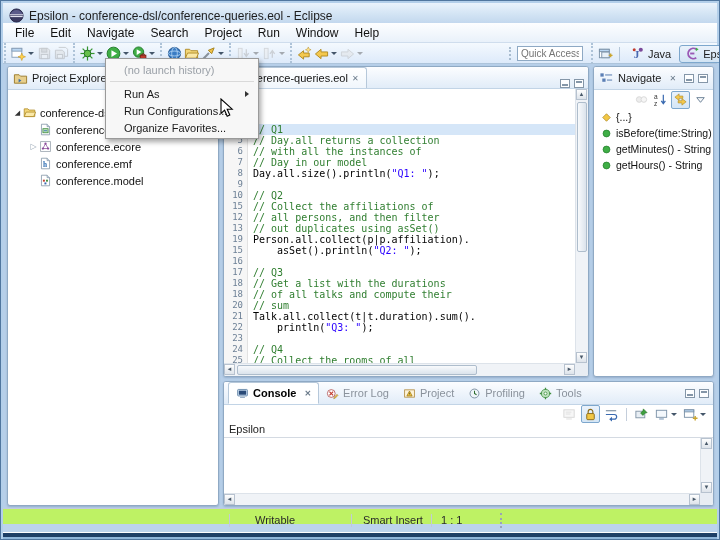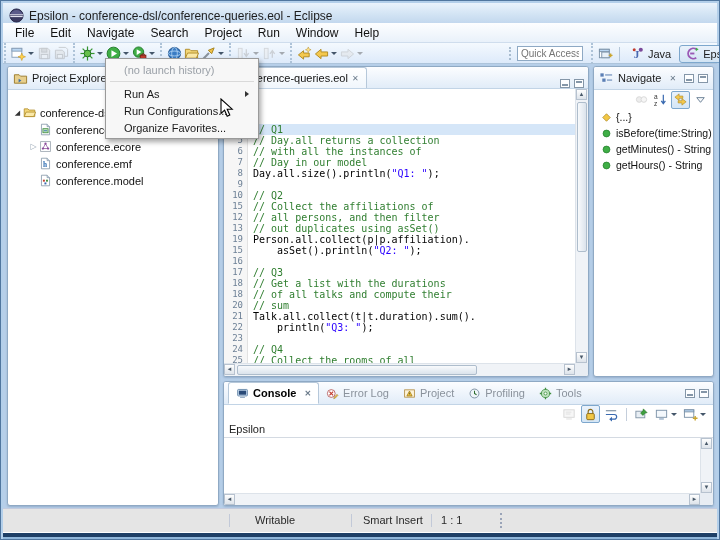--- a/index.html
+++ b/index.html
@@ -107,21 +107,21 @@
   .dropdown-menu{position:absolute;left:104px;top:57px;width:154px;z-index:50;
     background:#f7f7f7;border:1px solid #9a9a9a;box-shadow:2px 3px 5px rgba(0,0,0,.35);
     padding:2px 0;font-size:11px;}
   .mi{height:17px;display:flex;align-items:center;padding:0 9px 0 18px;color:#1a1a1a;}
   .mi.disabled{color:#9ba1a8;}
   .sub-arrow{margin-left:auto;width:0;height:0;border-top:3.5px solid transparent;
     border-bottom:3.5px solid transparent;border-left:4px solid #333;}
   .msep{height:1px;background:#d9d9d9;margin:3px 4px;}
   .cursor{position:absolute;left:219px;top:97px;z-index:60;}
   
-  .statusbar{position:absolute;left:2px;right:2px;top:507px;height:24px;background:#e5e5e5;
+  .statusbar{position:absolute;left:2px;right:2px;top:507px;height:16px;background:#bef264;
     border-top:1px solid #c4cbde;font-size:11px;color:#2a2a2a;}
   .st-item{position:absolute;top:5px;}
   .st-sep{position:absolute;top:5px;width:1px;height:13px;background:#c2c9d8;}
   .st-grip{position:absolute;left:497px;top:4px;height:15px;border-left:2px dotted #9aa4b8;}
   .bottom-band{position:absolute;left:2px;right:2px;top:531px;height:7px;
     background:linear-gradient(#fdfdfd 0,#fdfdfd 1px,#1e3f66 1px,#1e3f66 5px,#8fb6da 5px,#8fb6da 7px);}
 </style>
 </head>
 <body>
 

